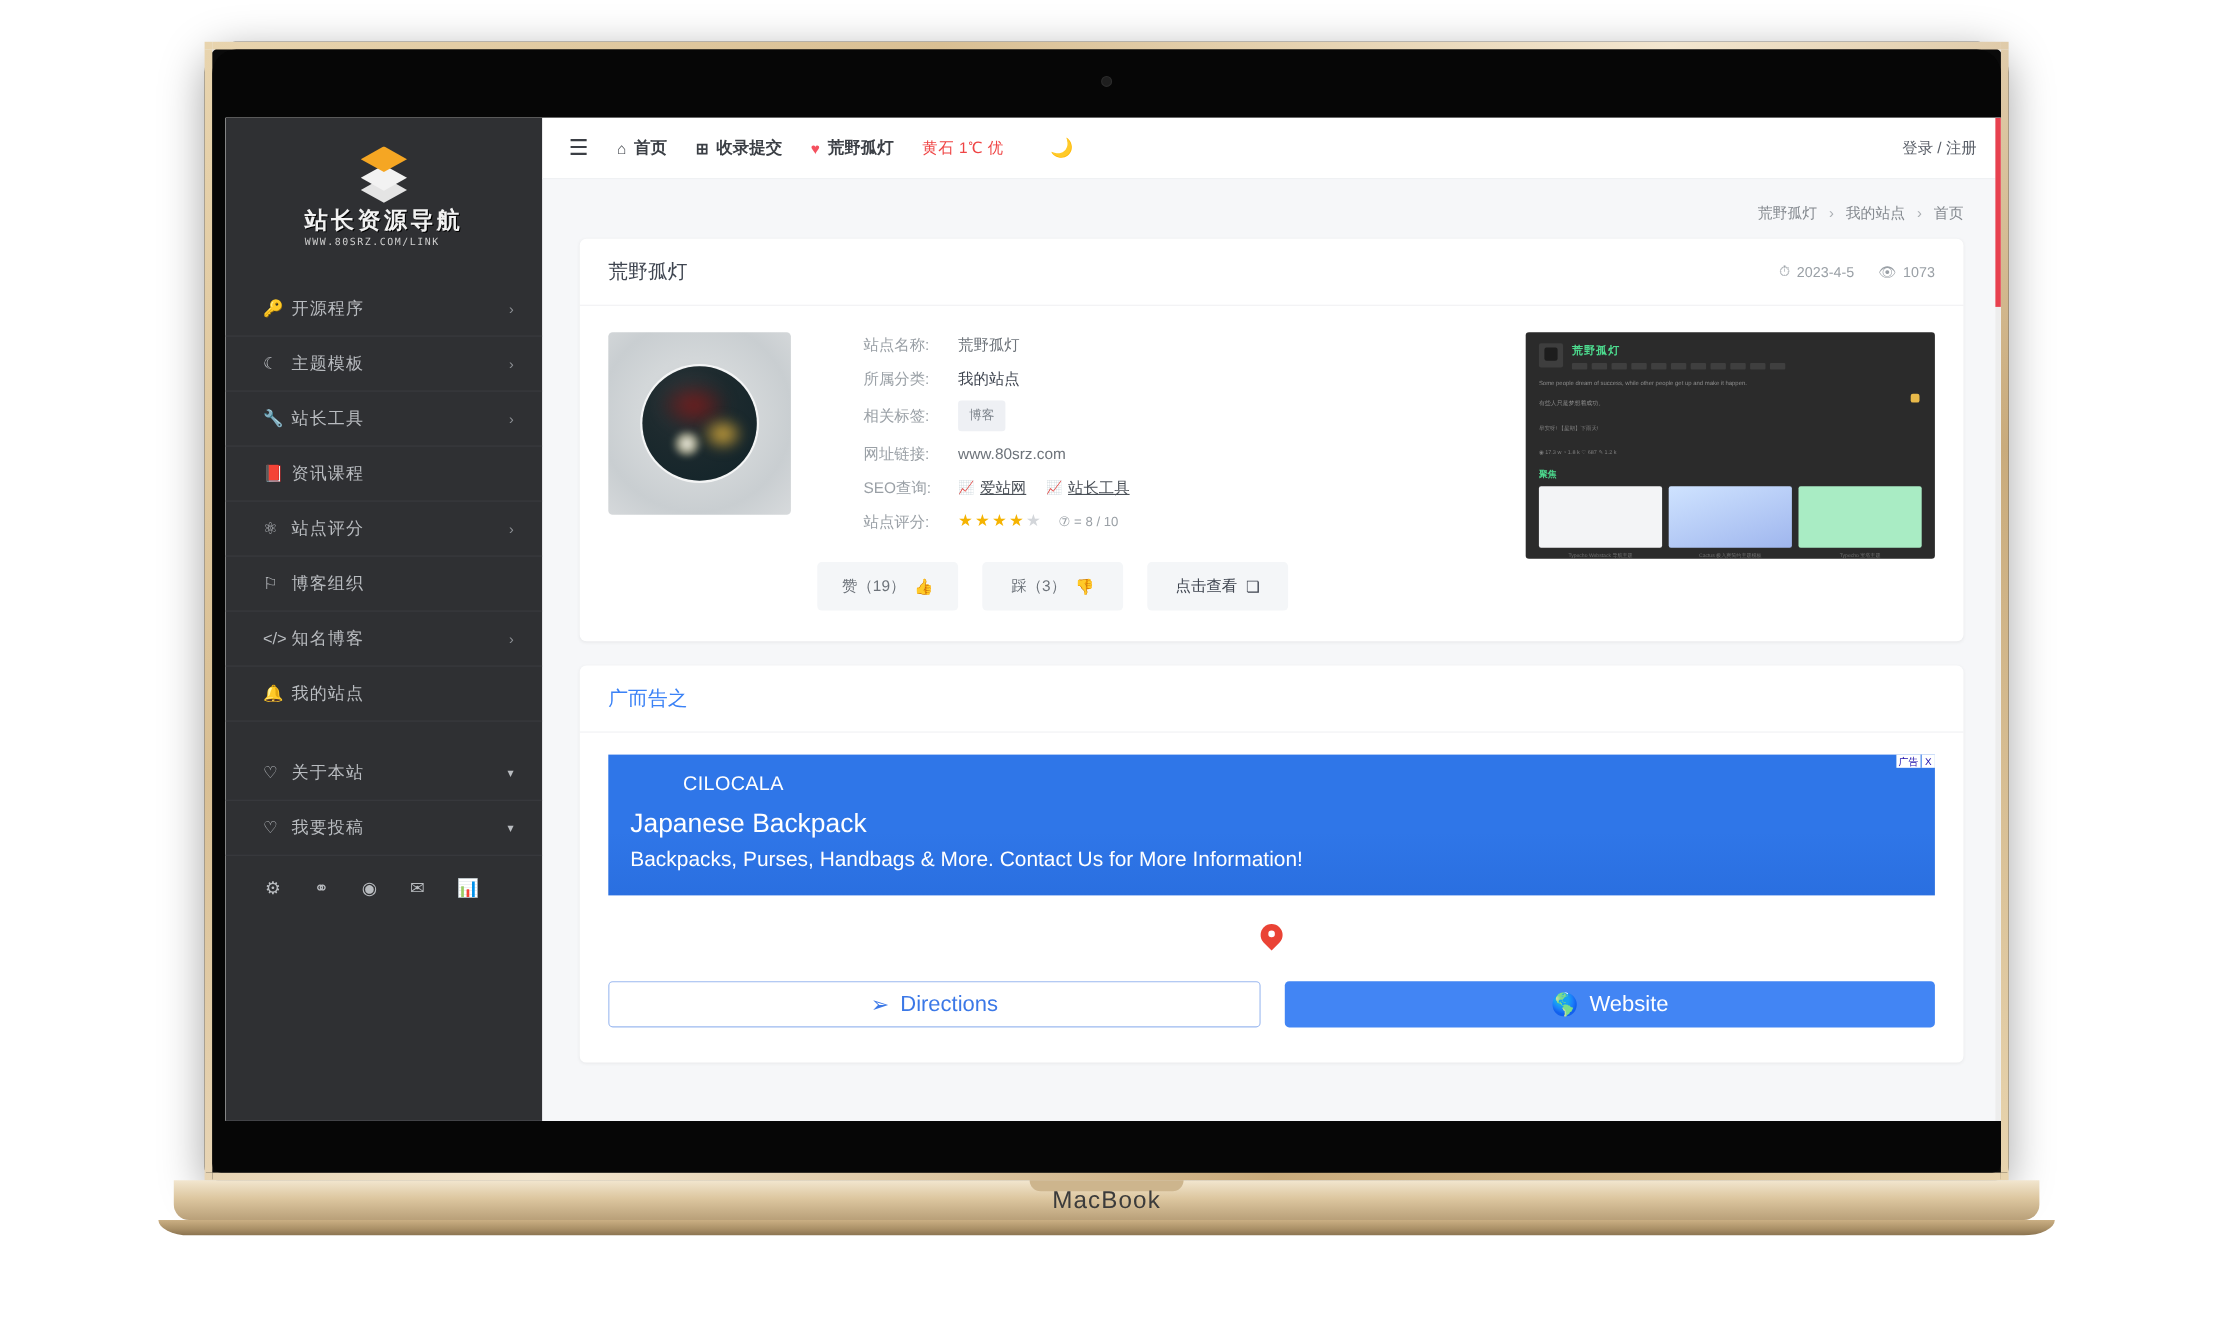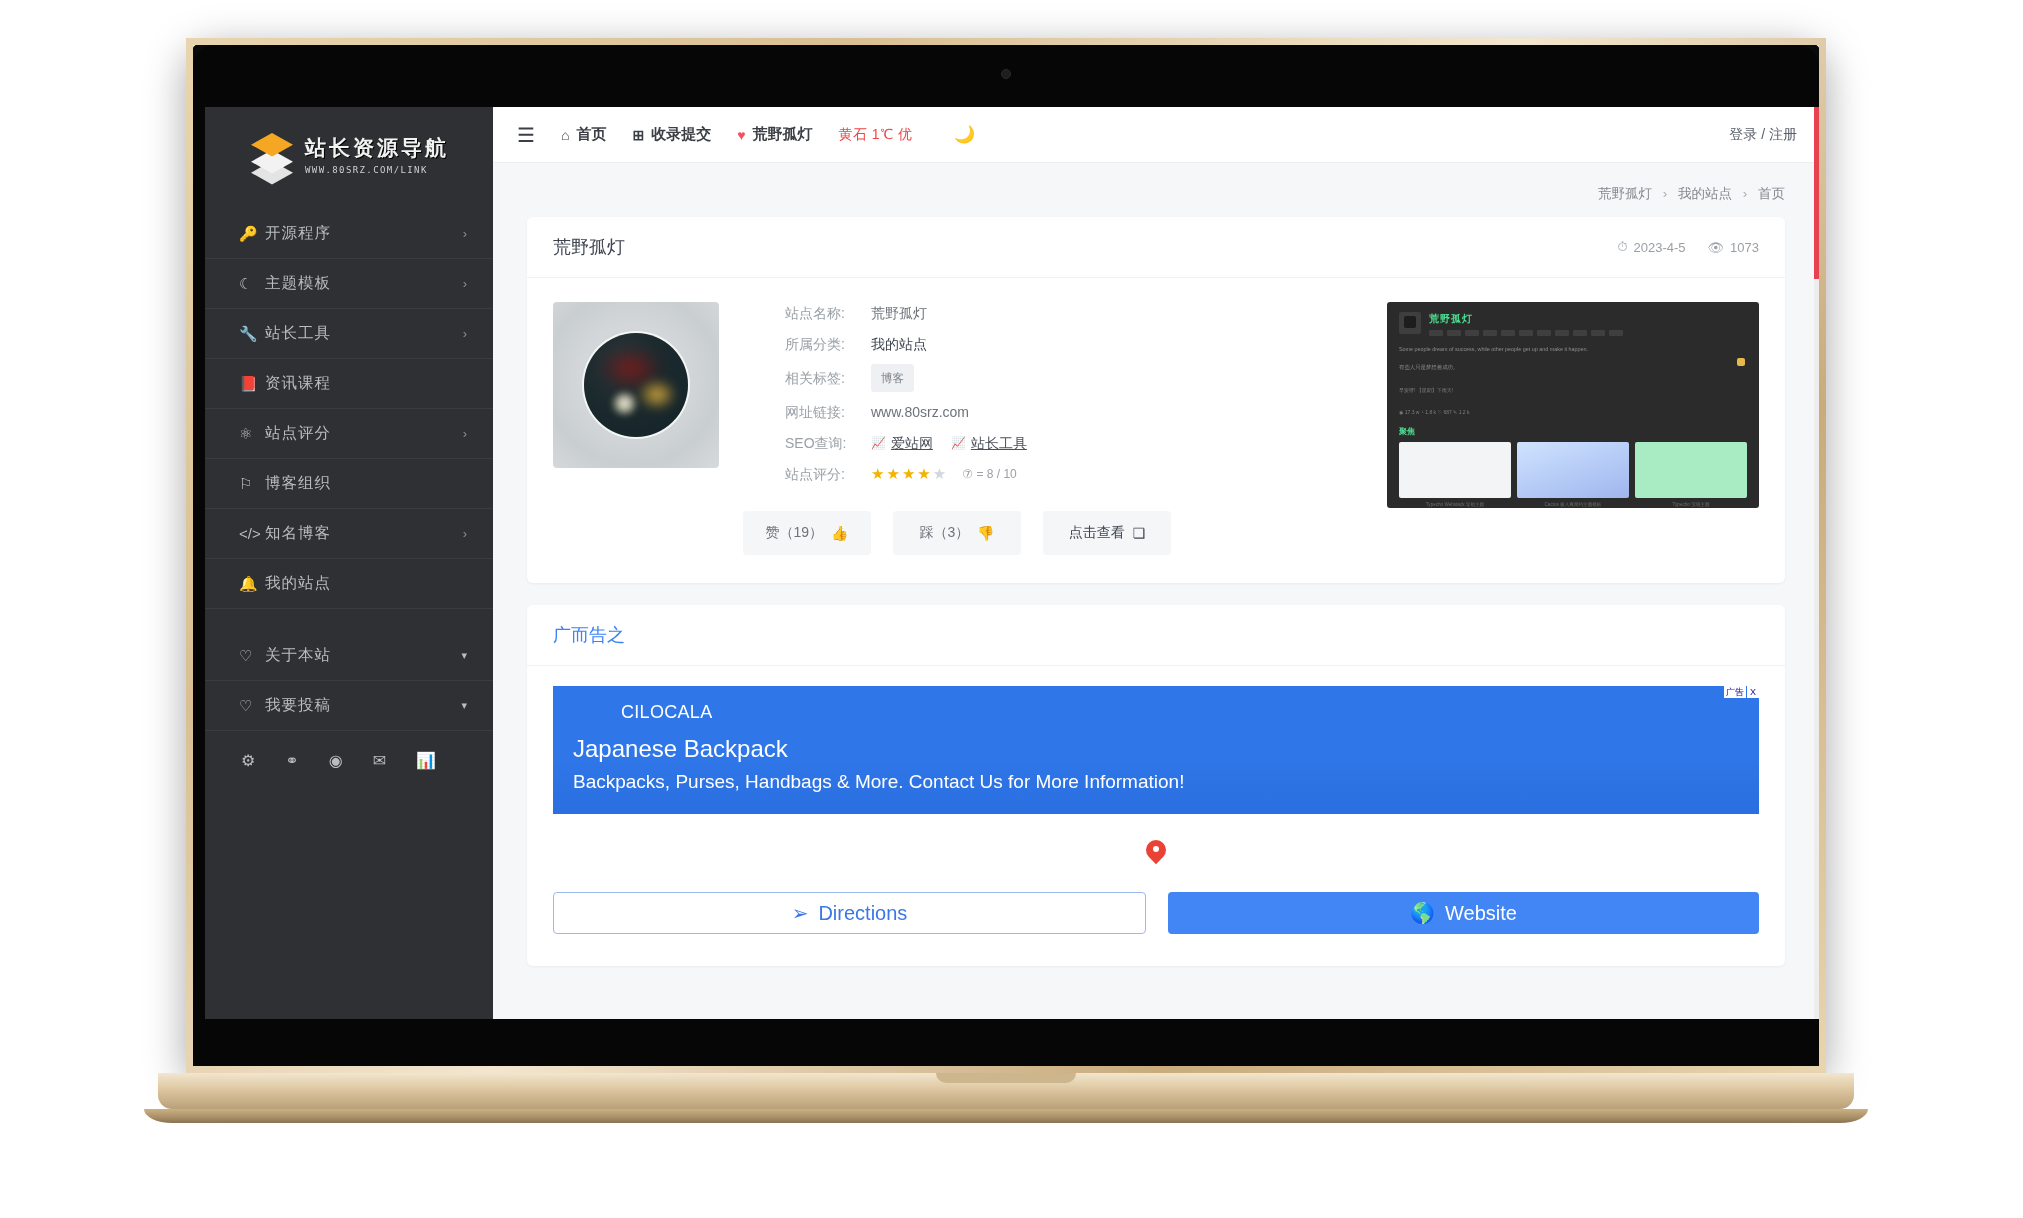--- a/index.html
+++ b/index.html
@@ -71,21 +71,21 @@
   .page { position:absolute; inset:0; display:flex; background:#f6f7f9; }
 
   
   .sidebar {
     width: 288px; height:100%;
     background:#2f3033;
     flex:0 0 288px;
     display:flex; flex-direction:column;
   }
   .logo-wrap { padding: 26px 0 24px 0; text-align:center; }
-  .logo-row { display:flex; align-items:center; justify-content:center; gap:10px; }
+  .logo-row { display:flex; align-items:center; justify-content:center; gap:10px;flex-direction:column; }
   .logo-mark { width:46px; height:46px; position:relative; flex:0 0 46px; }
   .logo-mark .lyr { position:absolute; left:2px; width:42px; height:18px; }
   .logo-mark .l1 { top:0; background:#f5a623; transform: skewY(0deg);
       clip-path: polygon(50% 0, 100% 45%, 50% 90%, 0 45%); height:26px;}
   .logo-mark .l2 { top:17px; background:#f2f2f2;
       clip-path: polygon(50% 0, 100% 45%, 50% 90%, 0 45%); height:26px;}
   .logo-mark .l3 { top:28px; background:#e4e4e4;
       clip-path: polygon(50% 0, 100% 45%, 50% 90%, 0 45%); height:26px;}
   .logo-text { text-align:left; }
   .logo-title {
@@ -569,16 +569,17 @@
               </div>
 
             </section>
           </div>
         </div>
       </div>
     </div>
 
     <div class="base">
       <div class="base-notch"></div>
+      <div class="base-label">MacBook</div>
     </div>
     <div class="foot"></div>
   </div>
 </div>
 
 </body></html>

